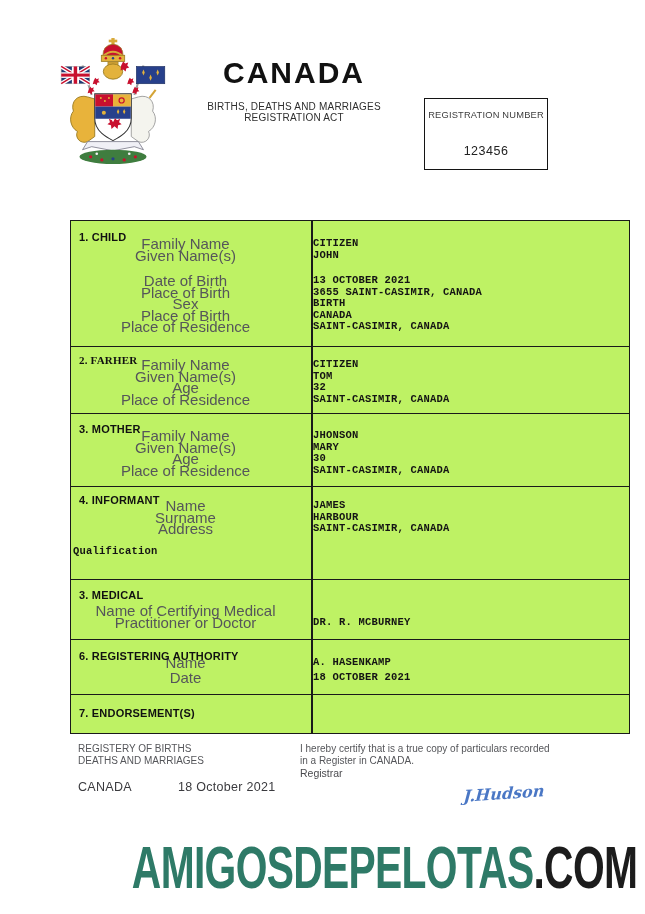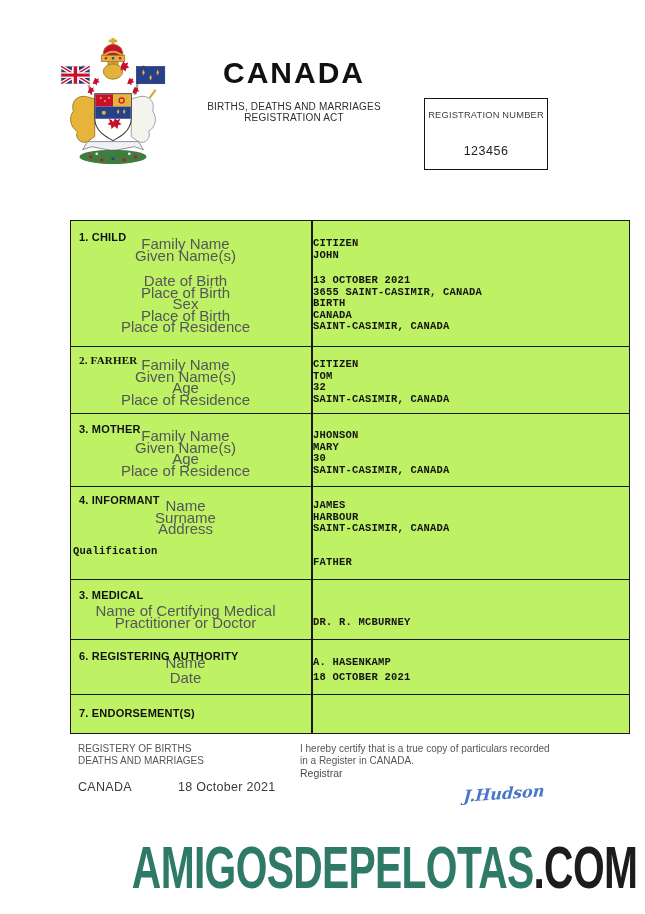--- a/index.html
+++ b/index.html
@@ -233,24 +233,20 @@
           <div class="flabel">Surname</div>
           <div class="fvalue">HARBOUR</div>
         </div>
         <div class="fline">
           <div class="flabel">Address</div>
           <div class="fvalue">SAINT-CASIMIR, CANADA</div>
         </div>
         <div class="fline gap-sm">
           <div class="fvalue">Qualification</div>
         </div>
-        <div class="fline">
-          <div class="flabel"></div>
-          <div class="fvalue">FATHER</div>
-        </div>
       </div>
     </div>
 
     <div class="sec s5">
       <div class="sec-title">3. MEDICAL</div>
       <div class="fields">
         <div class="fline align-bottom">
           <div class="flabel">Name of Certifying Medical
 Practitioner or Doctor</div>
           <div class="fvalue">DR. R. MCBURNEY</div>

